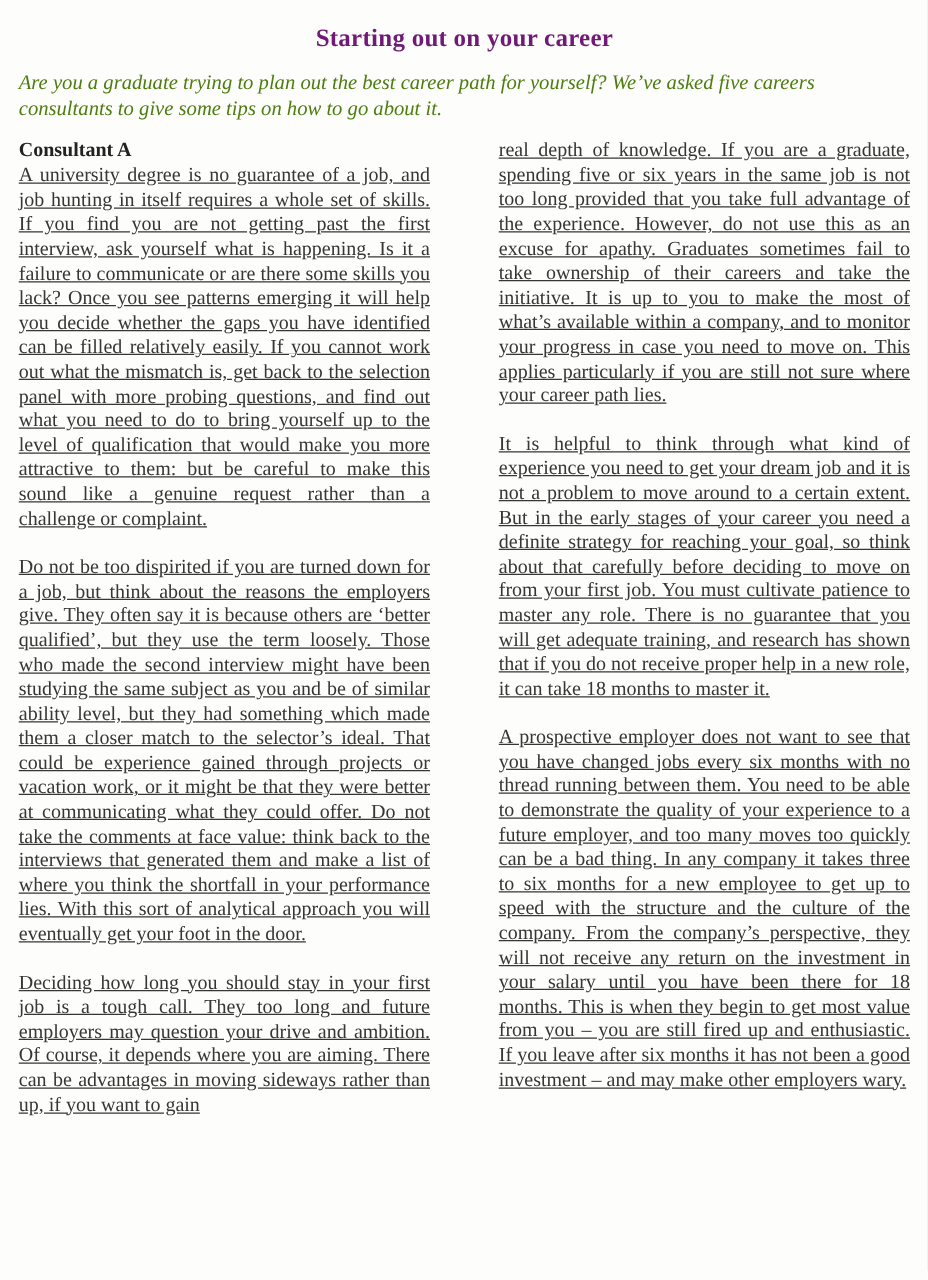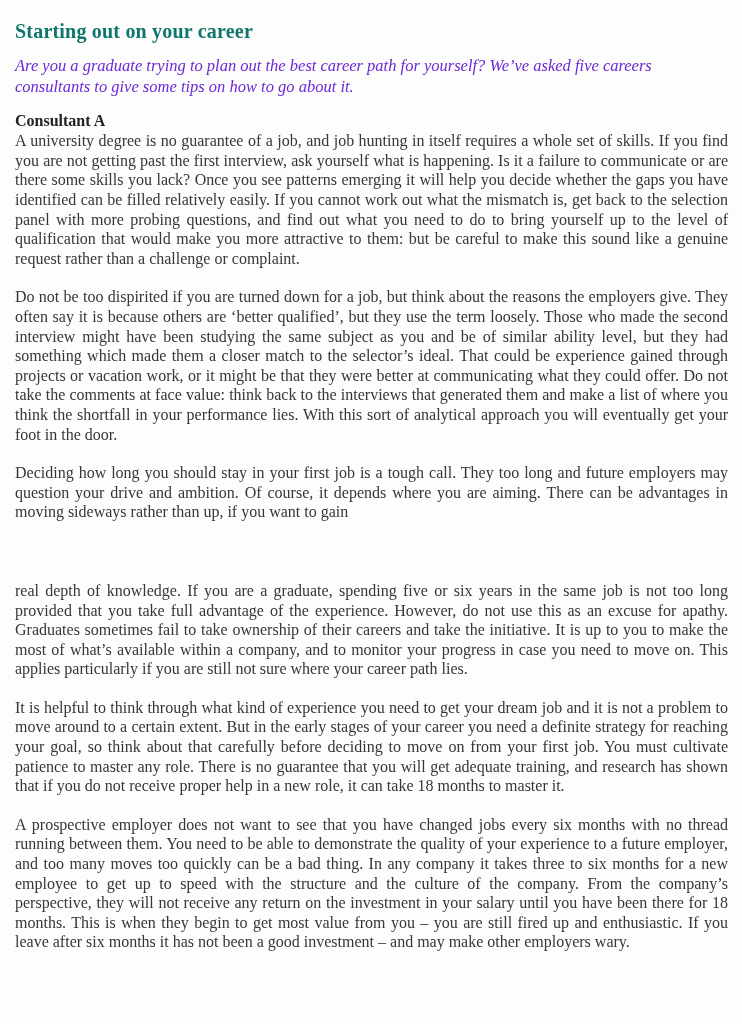--- a/index.html
+++ b/index.html
@@ -14,37 +14,38 @@
     margin: 0 auto;
     background: #fdfdfc;
     color: #343434;
     font-family: "Liberation Serif", "DejaVu Serif", serif;
     box-sizing: border-box;
     padding: 14px 14px 0 15px;
     overflow: hidden;
   }
   .doc-title {
     margin: 6px 0 12px 0;
+    text-align: center;
     font-size: 20px;
     font-weight: bold;
-    color: #0f766e;
+    color: #701a75;
     letter-spacing: 0.2px;
   }
   .doc-intro {
     margin: 0 0 14px 0;
     font-style: italic;
     font-size: 16.5px;
     line-height: 1.28;
-    color: #6d28d9;
+    color: #4d7c0f;
     text-align: left;
   }
   .columns {
     display: flex;
-    flex-direction: column;
-    gap: 40px;
+    flex-direction: row;
+    gap: 55px;
   }
   .col {
     flex: 1 1 0;
     min-width: 0;
   }
   .doc-section {
     margin: 0 0 19px 0;
   }
   .section-heading {
     margin: 0;
@@ -52,20 +53,21 @@
     font-weight: bold;
     line-height: 1.25;
     color: #222222;
   }
   .section-body {
     margin: 0;
     font-size: 16px;
     line-height: 19.6px;
     text-align: justify;
     color: #363636;
+    text-decoration: underline;
   }
   .section-heading:empty { display: none; }
 </style>
 </head>
 <body>
 
 <div class="page">
 
   <h1 class="doc-title">Starting out on your career</h1>
 

